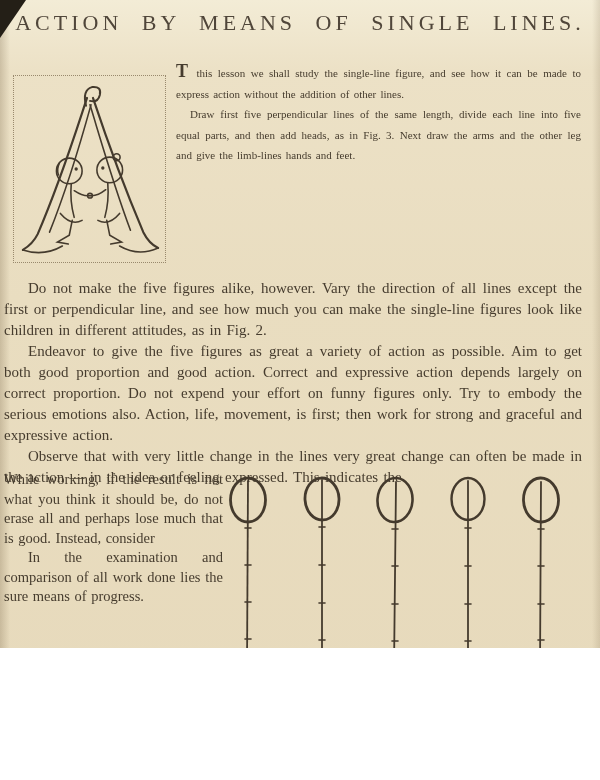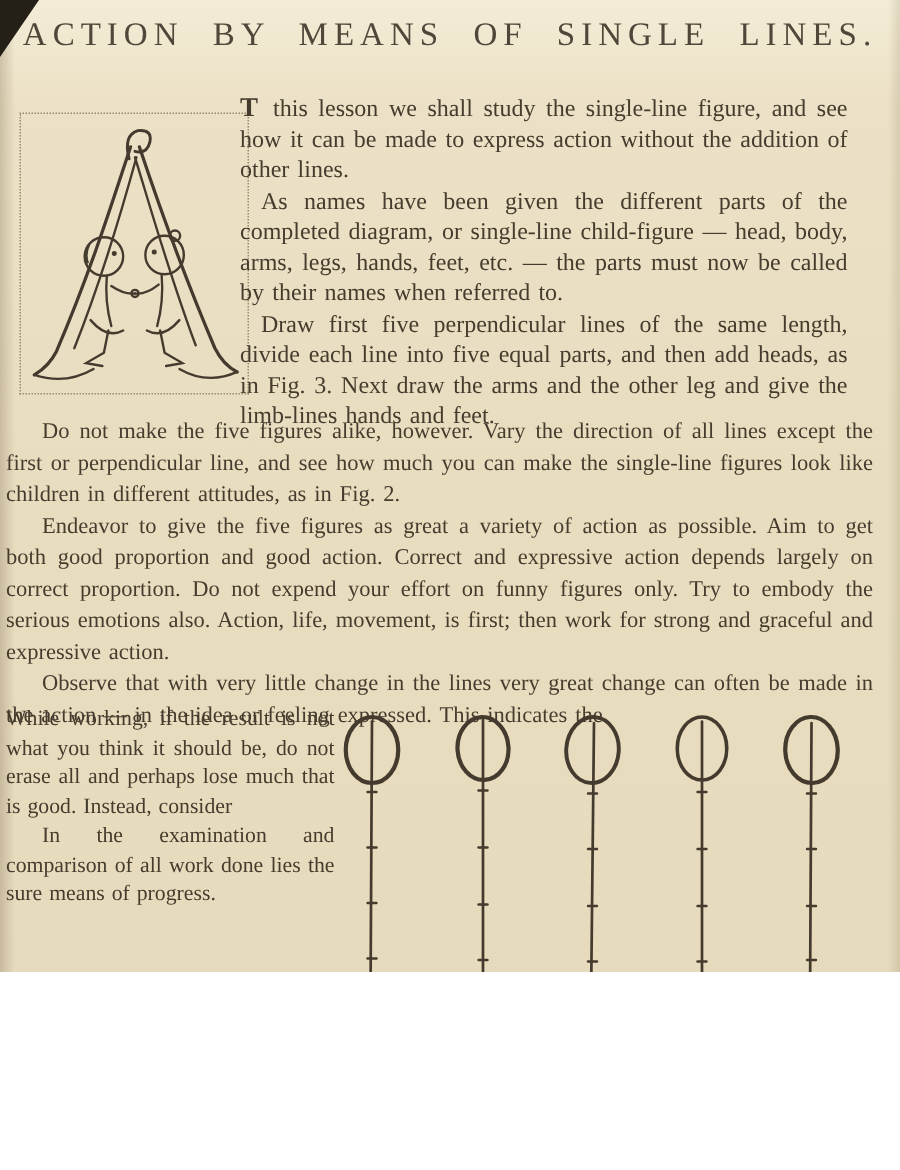--- a/index.html
+++ b/index.html
@@ -41,22 +41,22 @@
   }
 
   .initial-box{
     position:absolute;left:13px;top:75px;width:153px;height:188px;
     border:1px dotted #99896d;
     box-sizing:border-box;
   }
   .initial-box svg{display:block;width:100%;height:100%;}
 
   .intro{
-    position:absolute;left:160px;top:61px;width:405px;
-    font-size:16px;line-height:20.5px;
+    position:absolute;left:176px;top:61px;width:405px;
+    font-size:11px;line-height:20.5px;
     text-align:justify;word-spacing:1.5px;
   }
   .intro p{margin:0;}
   .intro p + p{text-indent:14px;}
   .intro p:first-child::first-letter{font-size:18px;font-weight:bold;letter-spacing:3px;}
 
   .body1{
     position:absolute;left:4px;top:278px;width:578px;
     font-size:15px;line-height:21px;
     text-align:justify;word-spacing:1.5px;
@@ -147,21 +147,20 @@
         <path d="M94 146 L97 161 L109 168 L98 170"></path>
 
         <path d="M9 176 Q30 183 49 172"></path>
         <path d="M146 174 Q126 183 107 172"></path>
       </g>
     </svg>
   </div>
 
   <div class="intro">
     <p>T this lesson we shall study the single-line figure, and see how it can be made to express action without the addition of other lines.</p>
-    <p>As names have been given the different parts of the completed diagram, or single-line child-figure — head, body, arms, legs, hands, feet, etc. — the parts must now be called by their names when referred to.</p>
     <p>Draw first five perpendicular lines of the same length, divide each line into five equal parts, and then add heads, as in Fig. 3. Next draw the arms and the other leg and give the limb-lines hands and feet.</p>
   </div>
 
   <div class="body1">
     <p>Do not make the five figures alike, however. Vary the direction of all lines except the first or perpendicular line, and see how much you can make the single-line figures look like children in different attitudes, as in Fig. 2.</p>
     <p>Endeavor to give the five figures as great a variety of action as possible. Aim to get both good proportion and good action. Correct and expressive action depends largely on correct proportion. Do not expend your effort on funny figures only. Try to embody the serious emotions also. Action, life, movement, is first; then work for strong and graceful and expressive action.</p>
     <p>Observe that with very little change in the lines very great change can often be made in the action — in the idea or feeling expressed. This indicates the</p>
   </div>
 
   <div class="column">

